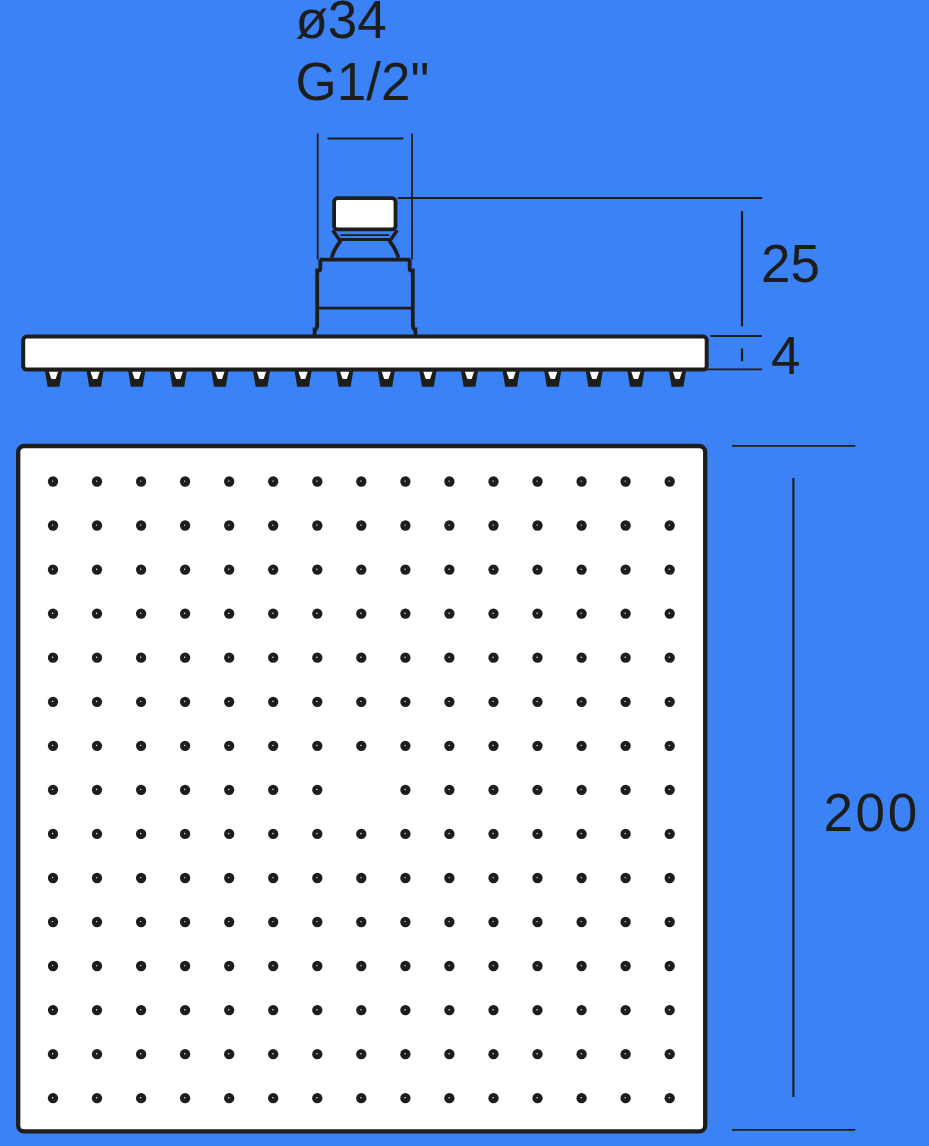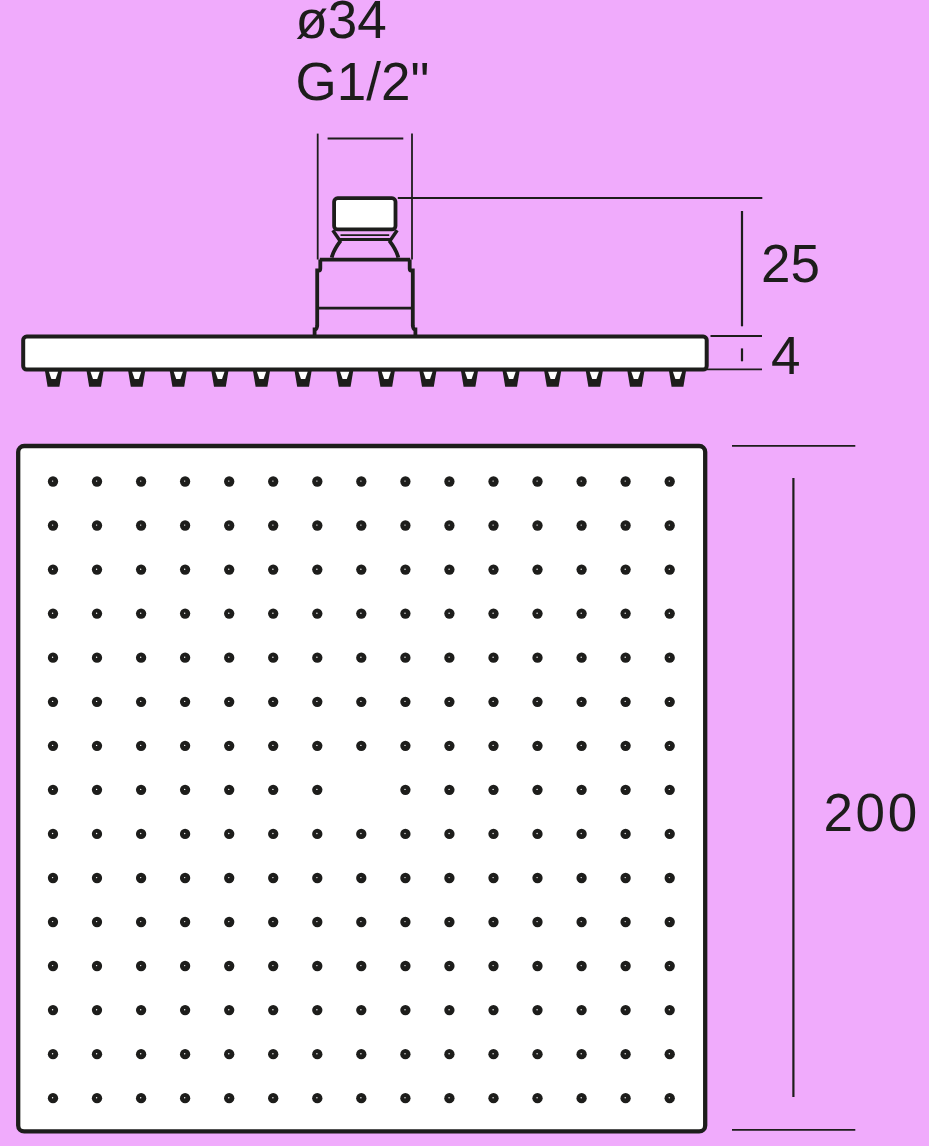--- a/index.html
+++ b/index.html
@@ -1,16 +1,16 @@
 <!DOCTYPE html>
 <html><head>
 <meta charset="utf-8">
 <style>
   html,body{margin:0;padding:0;background:#ffffff;}
-  #page{position:relative;width:929px;height:1146px;background:#f0abfc;overflow:hidden;}
+  #page{position:relative;width:929px;height:1146px;background:#3b82f6;overflow:hidden;}
   svg{display:block;}
   text{font-family:"Liberation Sans",sans-serif;fill:#1d1d1b;}
 </style>
 </head>
 <body>
 <div id="page">
 <svg width="929" height="1146" viewBox="0 0 929 1146">
 
   <g>
         <text x="295.5" y="37.5" font-size="53">ø34</text>

